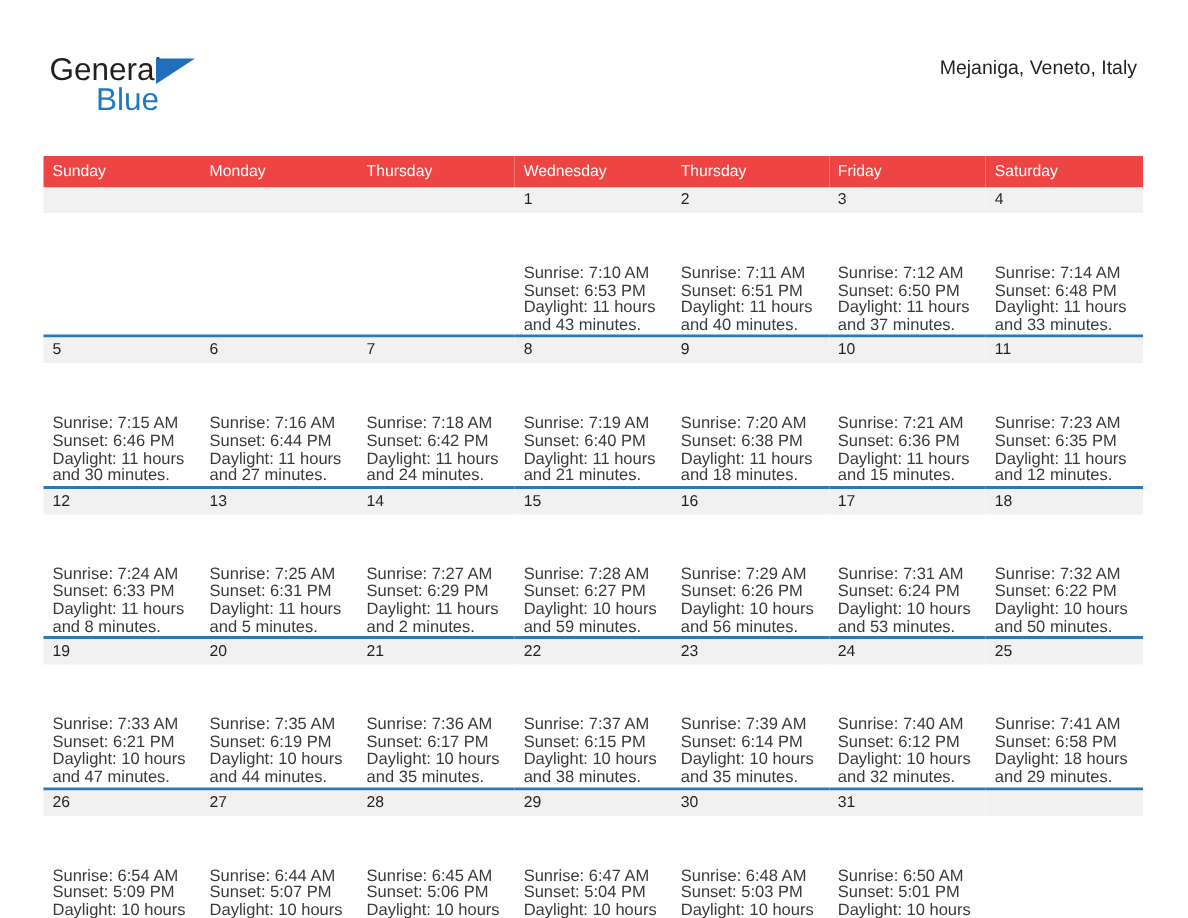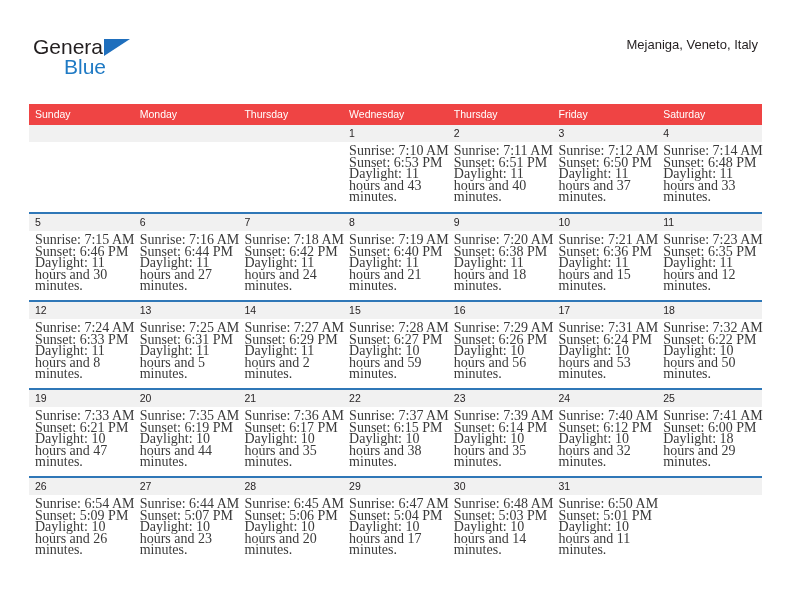--- a/index.html
+++ b/index.html
@@ -134,24 +134,25 @@
     height: 17px;
     padding: 1px 0 0 6px;
     box-sizing: border-box;
     font-size: 10.5px;
     line-height: 15px;
     color: #231f20;
   }
 
   .cell-body {
     padding: 3px 4px 0 6px;
-    font-size: 14px;
+    font-size: 11px;
     line-height: 11.6px;
     color: #3a3a3a;
-    font-family: Liberation Serif, serif;
+    font-family: Liberation Sans, sans-serif;
+    margin-top: 32px;
   }
   .cell-body div {
     white-space: nowrap;
   }
   .cell-body .daylight-line {
     white-space: normal;
   }
 
   .cell-empty .cell-body { visibility: hidden; }
 </style>
@@ -462,21 +463,21 @@
                 <div>Sunset: 6:12 PM</div>
                 <div class="daylight-line">Daylight: 10 hours and 32 minutes.</div>
               </div>
             </div>
           </td>
           <td>
             <div class="cell-inner">
               <div class="daynum-band">25</div>
               <div class="cell-body">
                 <div>Sunrise: 7:41 AM</div>
-                <div>Sunset: 6:00 PM</div>
+                <div>Sunset: 6:58 PM</div>
                 <div class="daylight-line">Daylight: 18 hours and 29 minutes.</div>
               </div>
             </div>
           </td>
         </tr>
         <tr>
           <td>
             <div class="cell-inner">
               <div class="daynum-band">26</div>
               <div class="cell-body">

